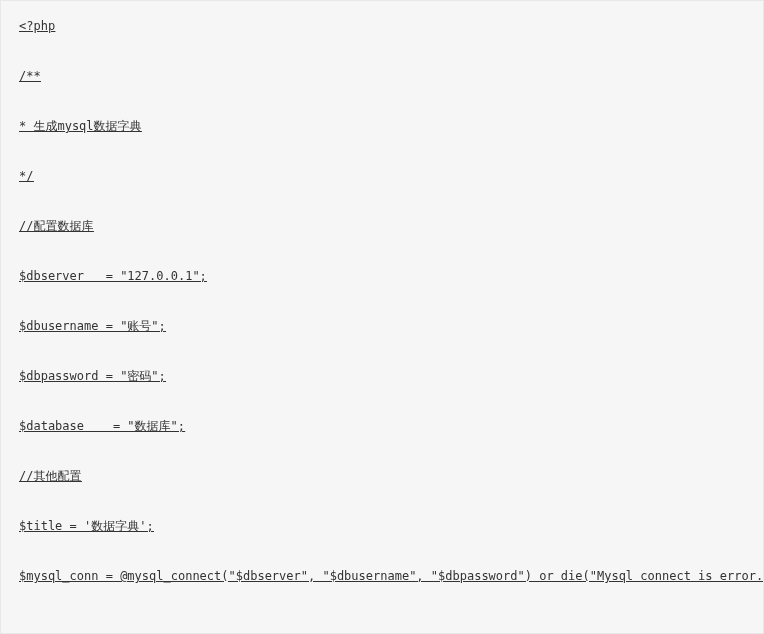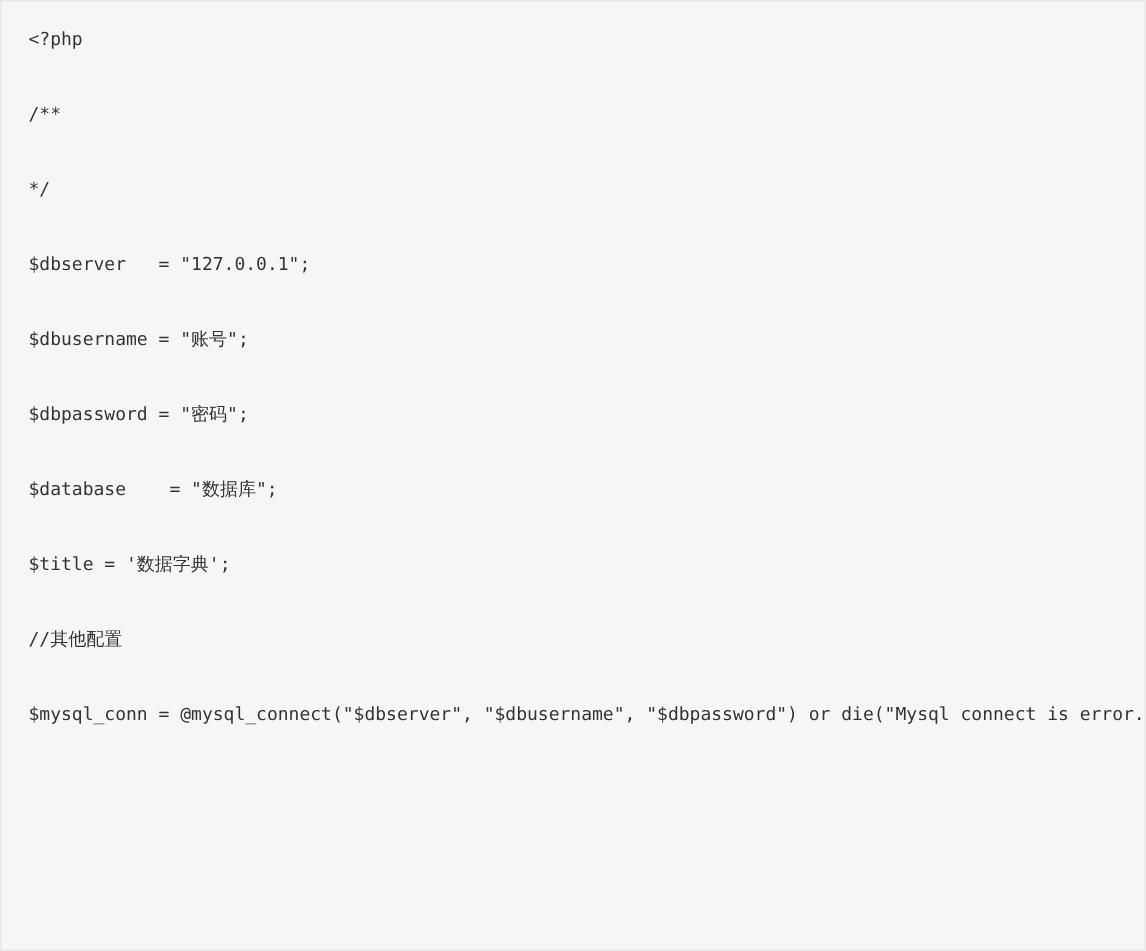--- a/index.html
+++ b/index.html
@@ -1,18 +1,19 @@
 <!DOCTYPE html>
 <html><head>
   <meta charset="utf-8">
   <style>
     * {
       margin: 0;
       padding: 0;
       box-sizing: border-box;
+      text-decoration: underline;
     }
     body {
       background: #f6f6f6;
       width: 764px;
       height: 634px;
       padding: 16px 18px;
       border: 1px solid #e8e8e8;
       font-family: "SimSun", "宋体", monospace;
       font-size: 12px;
       color: #333;
@@ -25,21 +26,23 @@
     .code-line:last-child {
       margin-bottom: 0;
     }
   </style>
 </head>
 <body>
 
 <div>
   <div class="code-line">&lt;?php</div>
   <div class="code-line">/**</div>
+  <div class="code-line">* 生成mysql数据字典</div>
   <div class="code-line">*/</div>
+  <div class="code-line">//配置数据库</div>
   <div class="code-line">$dbserver   = "127.0.0.1";</div>
   <div class="code-line">$dbusername = "账号";</div>
   <div class="code-line">$dbpassword = "密码";</div>
   <div class="code-line">$database    = "数据库";</div>
+  <div class="code-line">//其他配置</div>
   <div class="code-line">$title = '数据字典';</div>
-  <div class="code-line">//其他配置</div>
   <div class="code-line">$mysql_conn = @mysql_connect("$dbserver", "$dbusername", "$dbpassword") or die("Mysql connect is error.");</div>
 </div>
 
 </body></html>

